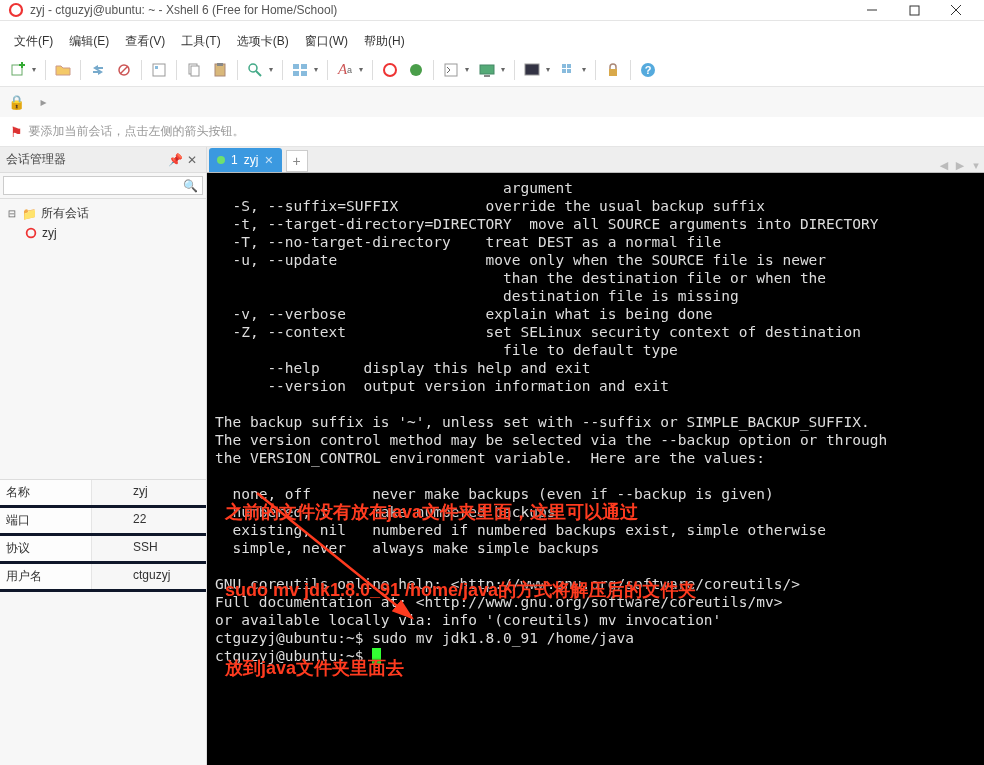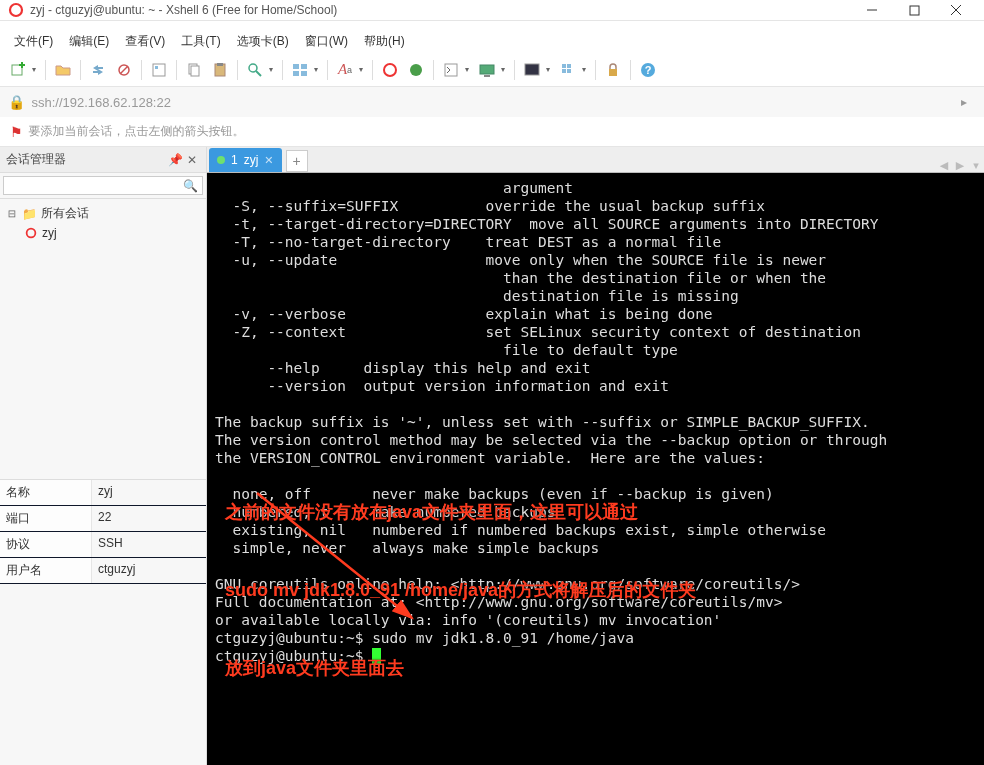--- a/index.html
+++ b/index.html
@@ -45,21 +45,21 @@
 .side-search .search-ico { position: absolute; right: 8px; top: 6px; color: #aaa; }
 .tree { padding: 4px 2px; flex: 0 0 auto; height: 280px; font-size: 12px; color: #333; }
 .tree-node { display: flex; align-items: center; padding: 2px 4px; gap: 4px; }
 .tree-node .exp { width: 12px; text-align: center; color: #666; font-size: 10px; }
 .tree-child { padding-left: 22px; }
 .folder-ico { color: #e6b74e; }
 .sess-ico { width: 14px; height: 14px; }
 
 
 .props { border-top: 1px solid #ddd; font-size: 12px; }
-.prow { display: flex; border-bottom: 1px solid #0f172a; }
+.prow { display: flex; border-bottom: 3px solid #0f172a; gap: 35px; }
 .prow .plabel { width: 92px; padding: 4px 6px; border-right: 1px solid #e5e5e5; color: #333; background: #fdfdfd; }
 .prow .pval { flex: 1; padding: 4px 6px; color: #333; overflow: hidden; text-overflow: ellipsis; white-space: nowrap; }
 
 
 .tabstrip { height: 26px; background: #eee; display: flex; align-items: flex-end; border-bottom: 1px solid #bbb; }
 .tab { height: 24px; display: flex; align-items: center; padding: 0 8px; background: #3b99e0; color: #fff; font-size: 12px; border-top-left-radius: 3px; border-top-right-radius: 3px; margin-left: 2px; gap: 6px; }
 .tab .dot { width: 8px; height: 8px; background: #6fe06f; border-radius: 50%; }
 .tab .tab-close { font-size: 11px; opacity: .7; }
 .tab-add { width: 22px; height: 22px; border: 1px solid #ccc; background: #fff; margin-left: 4px; display: flex; align-items: center; justify-content: center; color: #888; font-size: 14px; }
 .tab-spacer { flex: 1; }
@@ -237,21 +237,20 @@
   <div class="tb-btn">
       <svg width="16" height="16">
         <circle cx="8" cy="8" r="7" fill="#5ad"></circle>
         <text x="8" y="12" text-anchor="middle" fill="#fff" font-size="11" font-weight="bold">?</text>
       </svg>
     </div>
 </div>
 
 <div class="addrbar">
   <span class="lock">🔒</span>
-  <div class="addr">ssh://192.168.62.128:22</div>
   <div class="go-btn">▸</div>
 </div>
 
 <div class="hintbar">
   <span class="flag">⚑</span>
   <span>要添加当前会话，点击左侧的箭头按钮。</span>
 </div>
 
 <div class="main">
 

